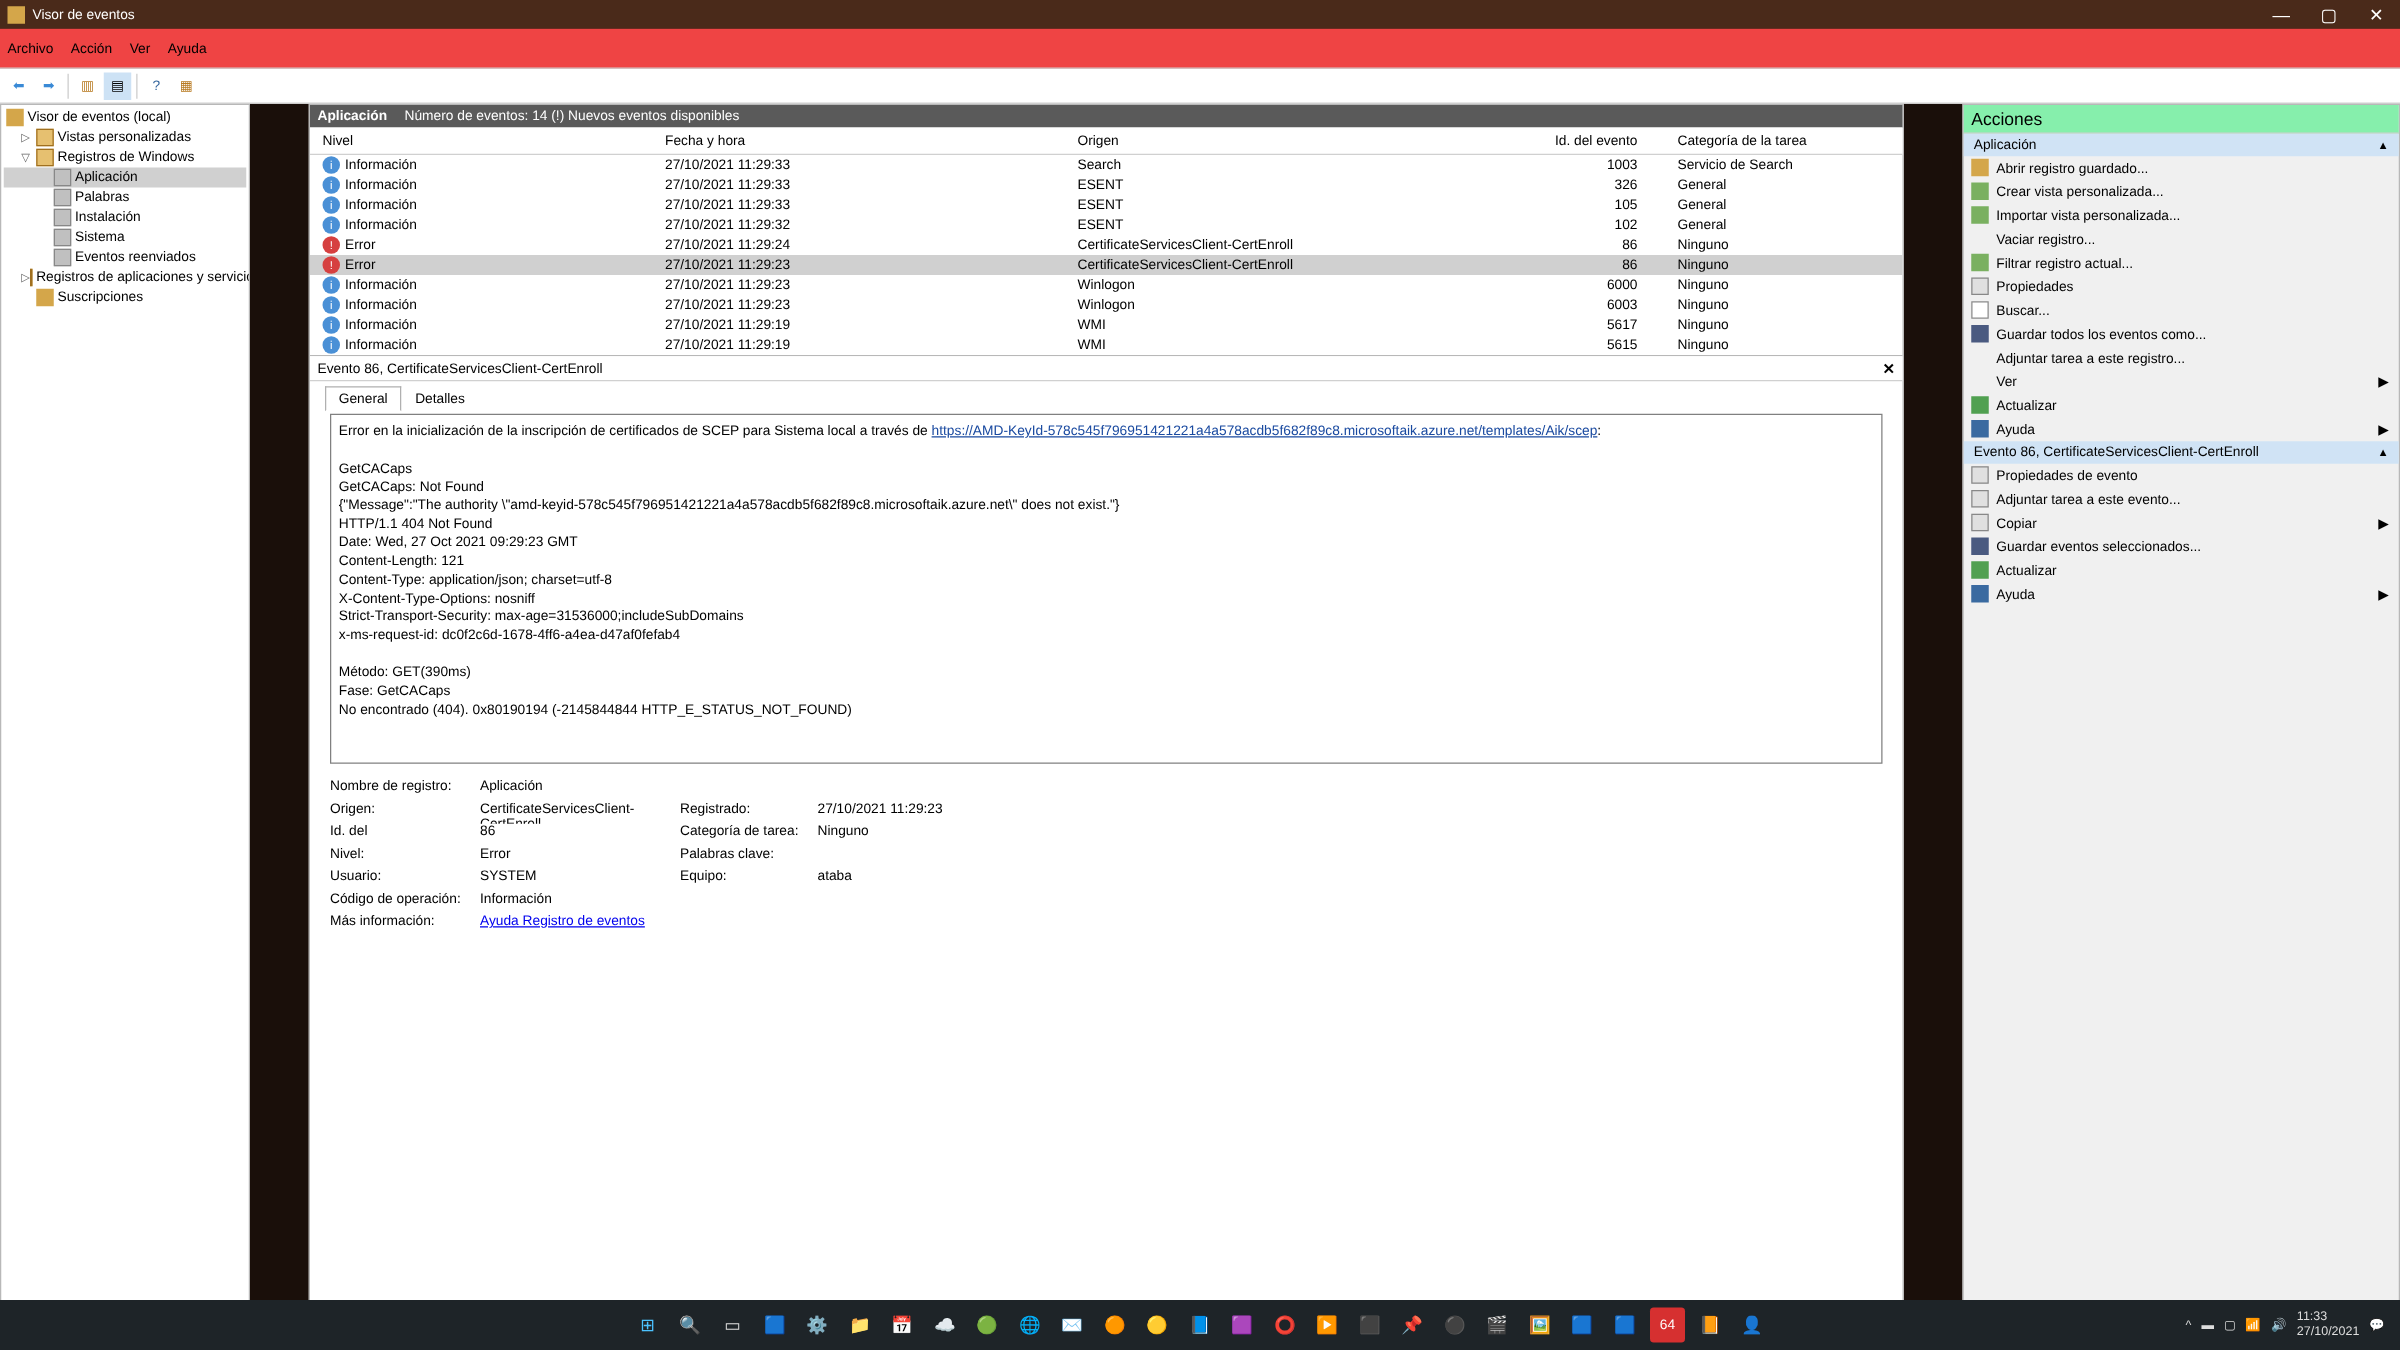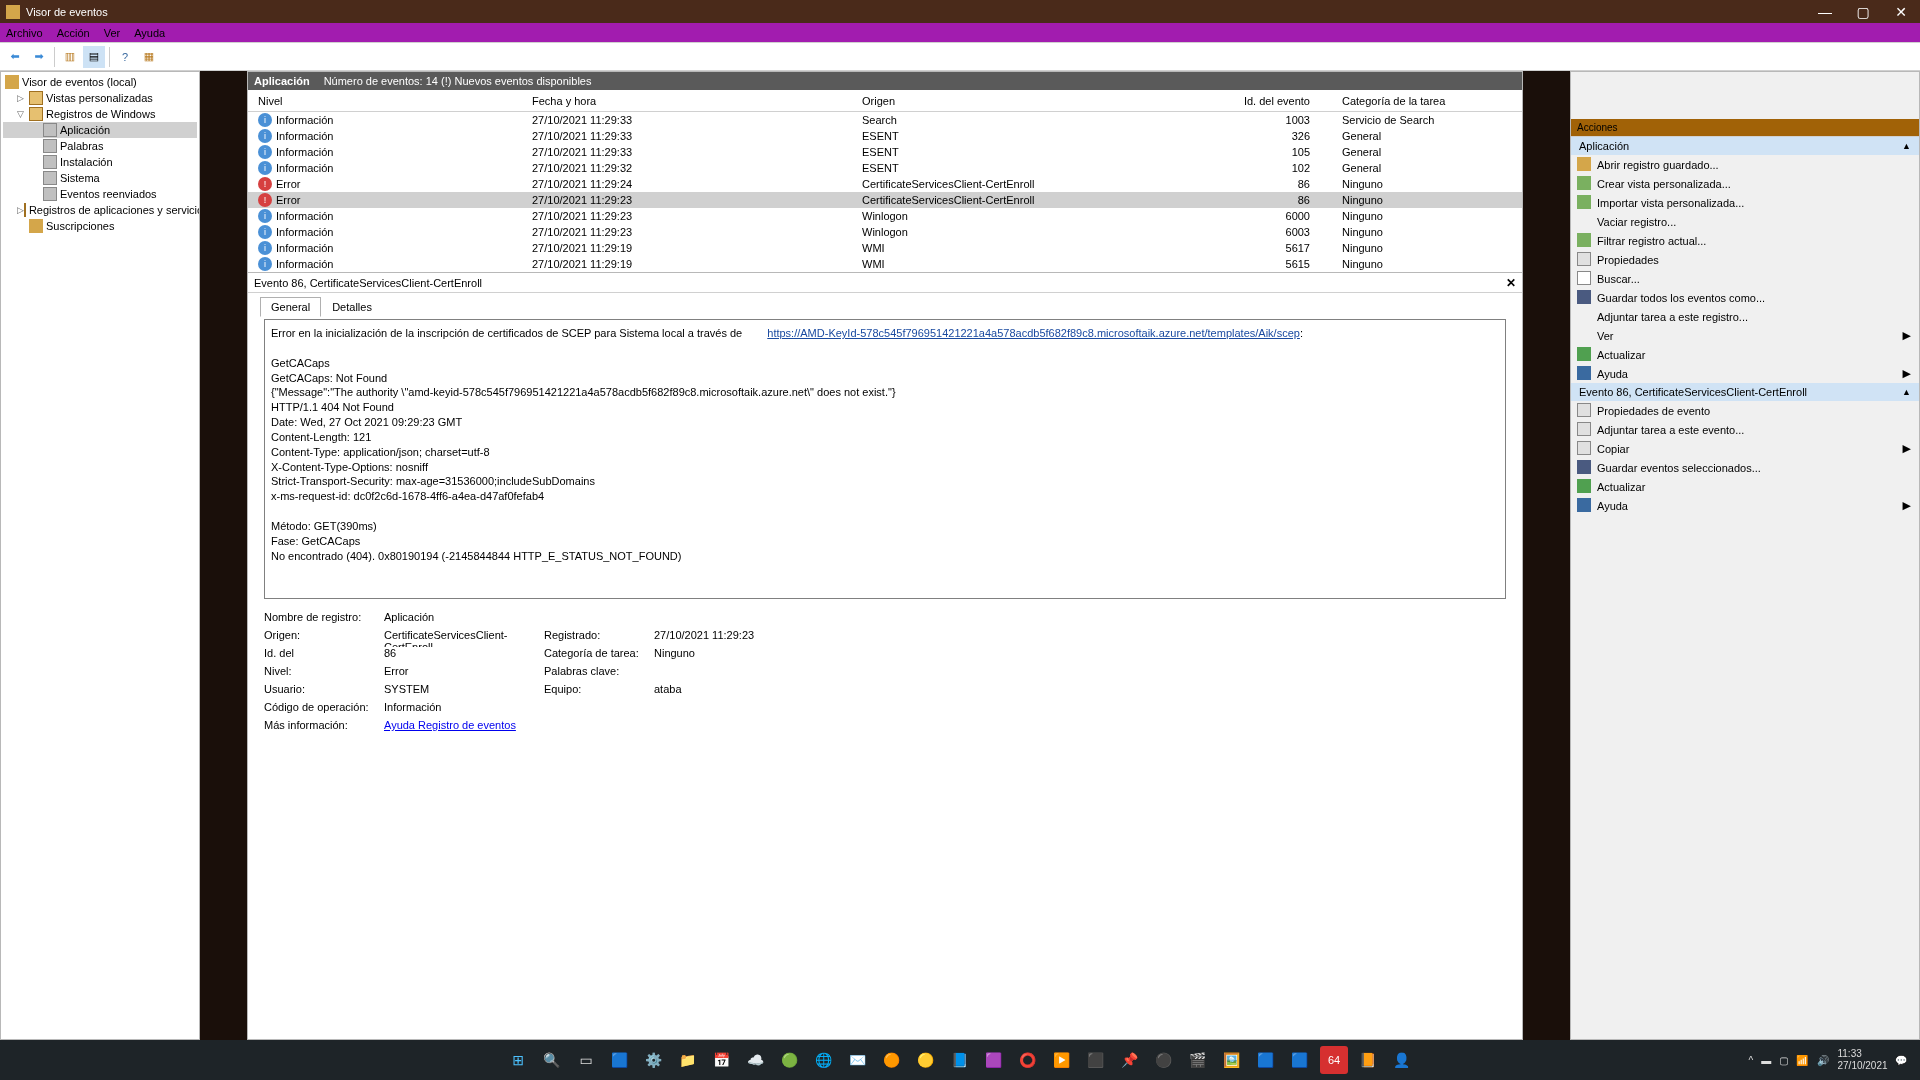--- a/index.html
+++ b/index.html
@@ -1,21 +1,21 @@
 <!DOCTYPE html>
 <html><head>
 <meta charset="utf-8">
 <style>
 * { box-sizing: border-box; margin: 0; padding: 0; }
 body { font-family: "Segoe UI", Tahoma, sans-serif; font-size: 11px; background: #1a0f0a; width: 1920px; height: 1080px; overflow: hidden; }
 .titlebar { background: #4a2a1a; color: #fff; height: 23px; display: flex; align-items: center; padding-left: 6px; }
 .titlebar .icon { width: 14px; height: 14px; background: #d4a64a; margin-right: 6px; display: inline-block; }
 .titlebar .title { flex: 1; font-size: 11px; }
 .titlebar .btn { width: 38px; height: 23px; display: flex; align-items: center; justify-content: center; color: #fff; font-size: 14px; }
-.menubar { background: #a21caf; height: 20px; display: flex; align-items: center; padding-left: 6px; border-bottom: 1px solid #d0d0d0; }
+.menubar { background: #ef4444; height: 32px; display: flex; align-items: center; padding-left: 6px; border-bottom: 1px solid #d0d0d0; }
 .menubar span { margin-right: 14px; font-size: 11px; }
 .toolstrip { background: #fff; height: 28px; display: flex; align-items: center; padding-left: 4px; border-bottom: 1px solid #d0d0d0; gap: 2px; }
 .toolstrip .tb { width: 22px; height: 22px; display: flex; align-items: center; justify-content: center; }
 .toolstrip .sep { width: 1px; height: 20px; background: #ccc; margin: 0 2px; }
 .work { display: flex; height: calc(100% - 23px - 20px - 28px - 40px); width: 100%; gap: 46px; }
 .tree { width: 200px; background: #fff; border: 1px solid #b8b8b8; overflow: hidden; padding: 2px; font-size: 11px; }
 .tree-item { display: flex; align-items: center; height: 16px; padding-left: 2px; white-space: nowrap; }
 .tree-item .twisty { width: 12px; font-size: 9px; color: #666; }
 .tree-item .ico { width: 14px; height: 14px; margin-right: 3px; }
 .tree-item.sel { background: #d0d0d0; }
@@ -31,26 +31,26 @@
 .row.sel { background: #d0d0d0; }
 .rico { width: 14px; height: 14px; margin-right: 4px; border-radius: 7px; font-size: 9px; display: flex; align-items: center; justify-content: center; color: #fff; }
 .rico.info { background: #4a90d6; } .rico.err { background: #d64040; }
 .detail { border-top: 1px solid #b8b8b8; flex: 1; display: flex; flex-direction: column; }
 .detail-head { background: #fff; height: 20px; display: flex; align-items: center; padding: 0 6px; border-bottom: 1px solid #d0d0d0; position: relative; }
 .detail-head .close { position: absolute; right: 6px; font-size: 12px; font-weight: bold; }
 .tabs { display: flex; padding-left: 12px; margin-top: 4px; margin-bottom: 2px; }
 .tab { padding: 3px 10px; font-size: 11px; border: 1px solid transparent; }
 .tab.active { border: 1px solid #b0b0b0; border-bottom: 1px solid #fff; background: #fff; }
 .content-text { margin: 0 16px 8px 16px; border: 1px solid #808080; padding: 6px; font-size: 11px; line-height: 1.35; height: 280px; white-space: pre-line; overflow: hidden; }
-.content-text a { color: #1a4aa0; text-decoration: underline; margin-left: 22px; }
+.content-text a { color: #1a4aa0; text-decoration: underline; }
 .props { margin: 4px 16px; font-size: 11px; }
 .props .prow { display: flex; height: 18px; }
 .props .lab { width: 120px; } .props .val { width: 160px; } .props .lab2 { width: 110px; } .props .val2 { flex: 1; }
 .actions { width: 350px; background: #f0f0f0; border: 1px solid #b8b8b8; }
-.actions .ah { background: #a16207; padding: 3px 6px; font-size: 10px; border-bottom: 1px solid #d0d0d0; margin-top: 47px; }
+.actions .ah { background: #86efac; padding: 3px 6px; font-size: 14px; border-bottom: 1px solid #d0d0d0; }
 .actions .sh { background: #d0e3f5; padding: 3px 8px; font-size: 11px; display: flex; justify-content: space-between; align-items: center; }
 .actions .sh .ar { font-size: 9px; }
 .actions .ai { padding: 3px 8px 3px 26px; font-size: 11px; position: relative; height: 19px; display: flex; align-items: center; justify-content: space-between; }
 .actions .ai .aico { position: absolute; left: 6px; top: 2px; width: 14px; height: 14px; }
 .ic-open { background: #d4a64a; } .ic-filter { background: #7ab060; } .ic-import { background: #7ab060; } .ic-props { background: #e0e0e0; border: 1px solid #888; } .ic-find { background: #fff; border: 1px solid #888; } .ic-save { background: #4a5a80; } .ic-refresh { background: #50a050; } .ic-help { background: #3a6aa0; } .ic-copy { background: #e0e0e0; border: 1px solid #888; }
 .taskbar { position: fixed; bottom: 0; left: 0; width: 100%; height: 40px; background: #1e2428; display: flex; align-items: center; }
 .taskbar .tray { margin-left: auto; display: flex; align-items: center; color: #ddd; gap: 8px; padding-right: 12px; font-size: 10px; }
 .taskbar .center-icons { position: absolute; left: 50%; transform: translateX(-50%); display: flex; gap: 6px; }
 .tbi { width: 28px; height: 28px; border-radius: 3px; display: flex; align-items: center; justify-content: center; font-size: 14px; }
 .clock { text-align: left; line-height: 1.2; }

